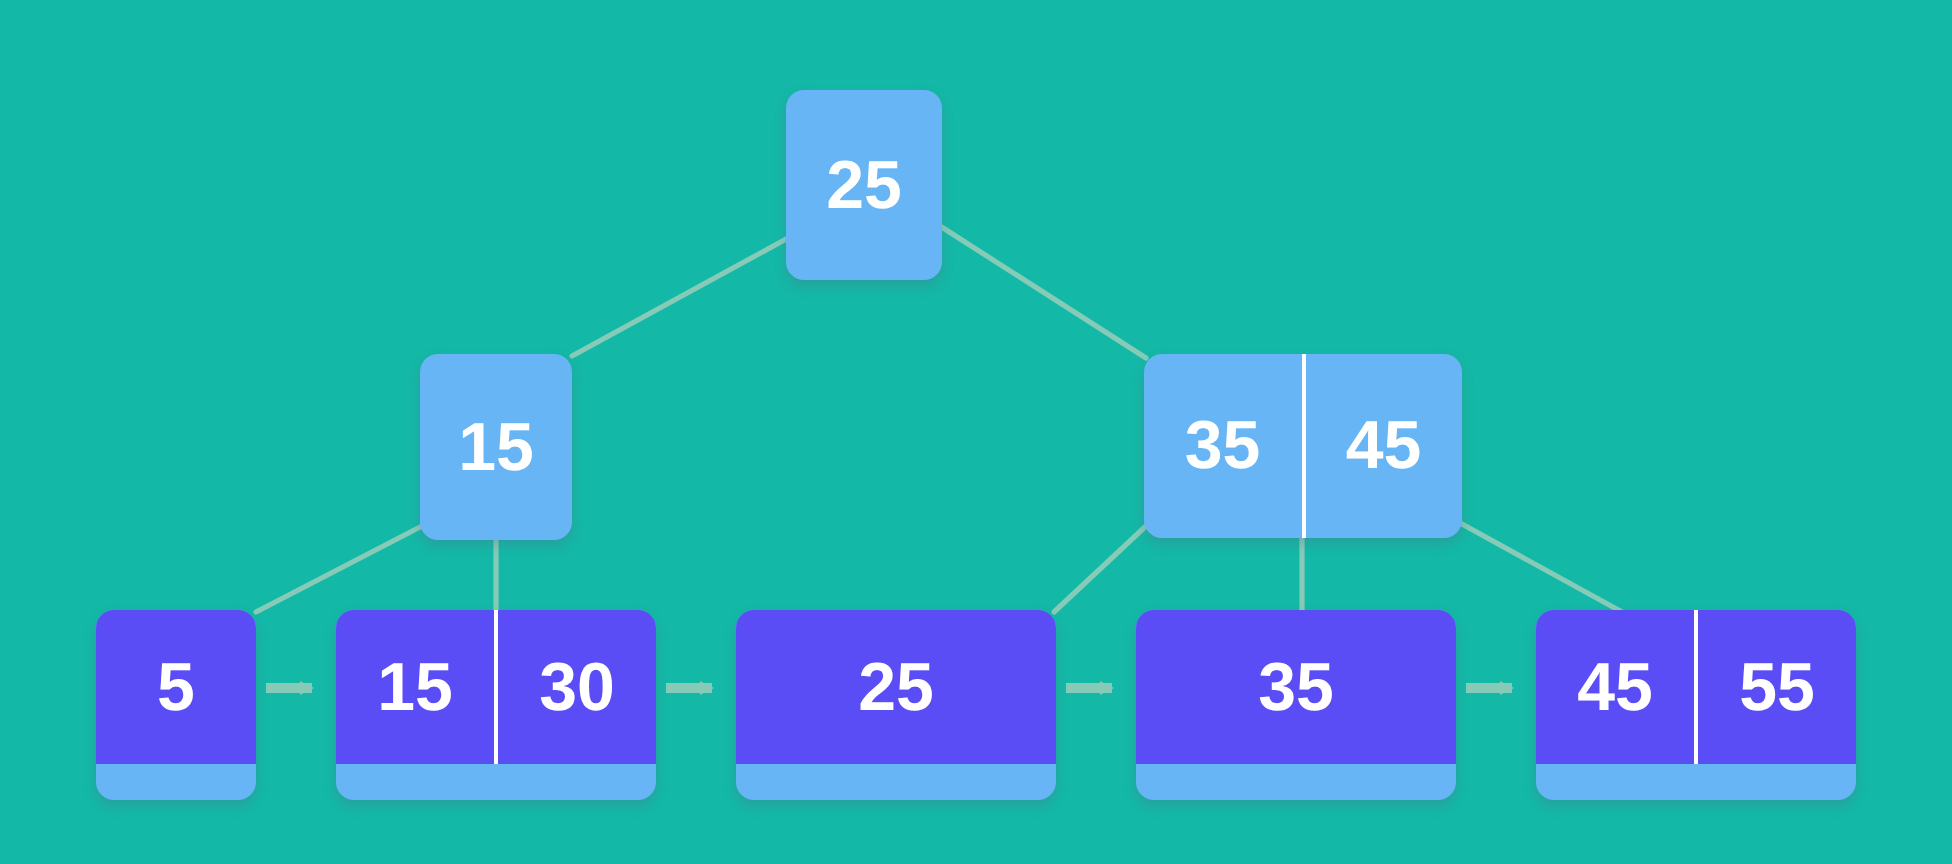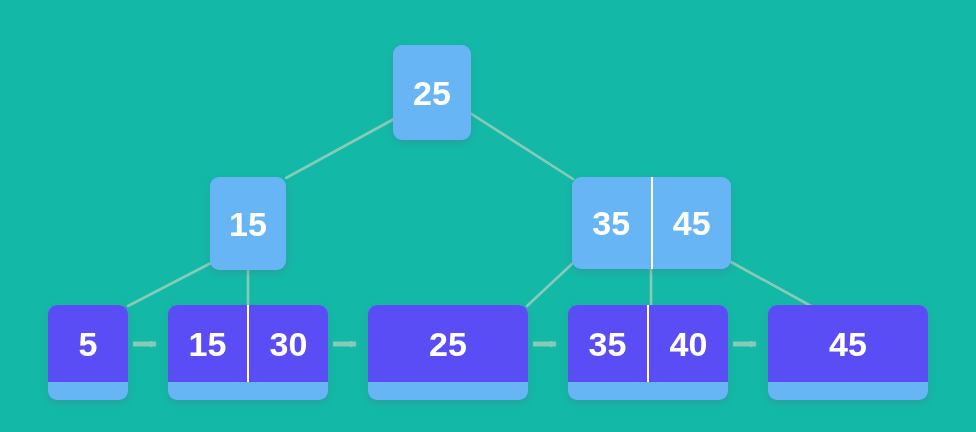--- a/index.html
+++ b/index.html
@@ -132,23 +132,23 @@
         </div>
       </div>
       <div class="leaf" style="left: 368px; top: 305px; width: 160px; height: 95px;">
         <div class="body">
           <div class="cell">25</div>
         </div>
       </div>
       <div class="leaf" style="left: 568px; top: 305px; width: 160px; height: 95px;">
         <div class="body">
           <div class="cell">35</div>
-          <div class="cell">40</div>
         </div>
       </div>
       <div class="leaf" style="left: 768px; top: 305px; width: 160px; height: 95px;">
         <div class="body">
           <div class="cell">45</div>
+          <div class="cell">55</div>
         </div>
       </div>
     </div>
 
 </div>
 
 </body></html>

